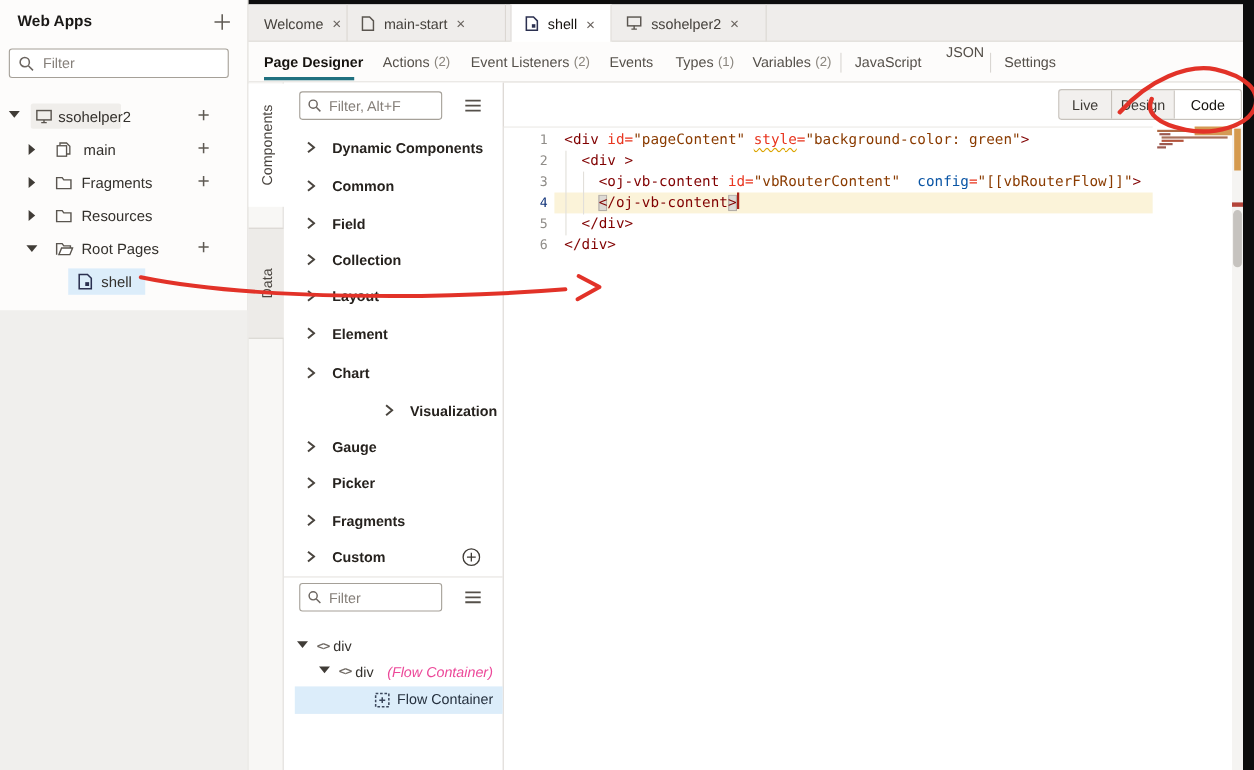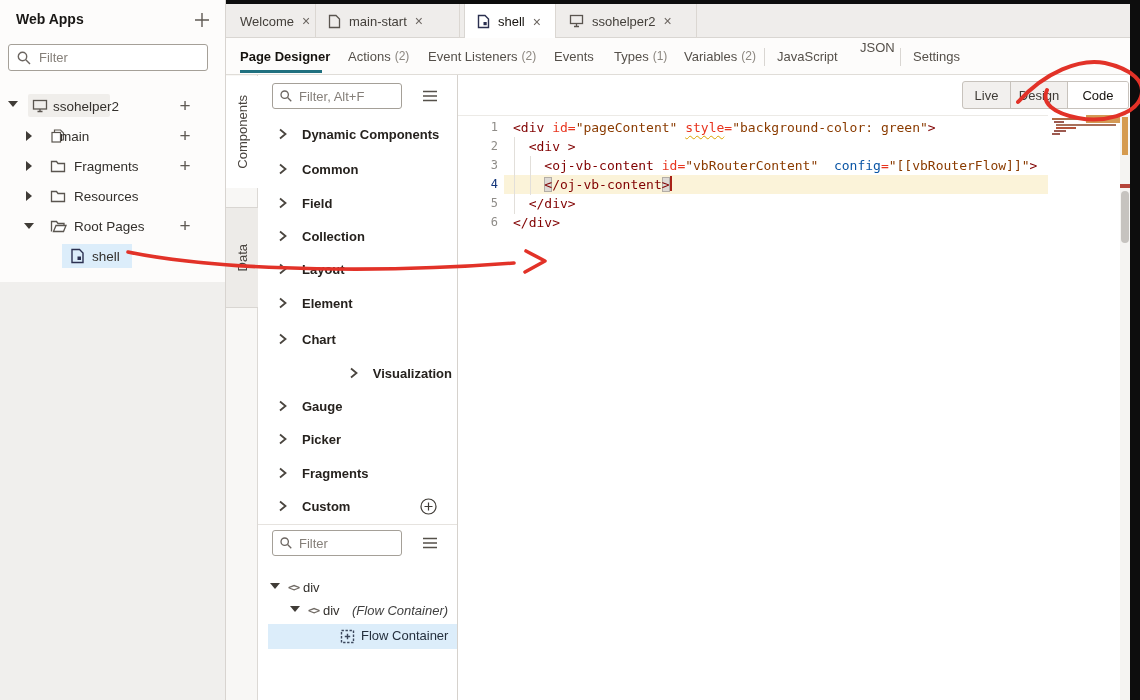--- a/index.html
+++ b/index.html
@@ -31,21 +31,21 @@
   
   .comp-panel { left:258px; top:75px; width:200px; height:625px; background:#ffffff; border-right:1px solid #d6d2cd; }
   .comp-filter { left:272px; top:83px; width:130px; height:26px; }
   .struct-filter { left:272px; top:530px; width:130px; height:26px; }
   .cat-row { left:272px; width:180px; height:24px; display:flex; align-items:center; cursor:pointer; }
   .cat-chevron { margin-left:6px; }
   .cat-label { margin-left:15px; font-size:13px; font-weight:bold; color:#26221e; }
   .panel-divider { left:258px; top:524px; width:199px; height:1px; background:#e6e3df; }
   .code-glyph { font-family:"DejaVu Sans Mono",monospace; font-size:11px; font-weight:bold; color:#6f6963; letter-spacing:-1px; }
   .struct-label { font-size:13px; color:#33302c; }
-  .struct-annot { font-size:13px; font-style:italic; color:#404040; }
+  .struct-annot { font-size:13px; font-style:italic; color:#ec4899; }
 
   
   .black-top { left:226px; top:0; width:914px; height:4px; background:#0d0d0d; }
   .black-right { left:1130px; top:0; width:10px; height:700px; background:#0d0d0d; }
   .top-tabbar { left:226px; top:4px; width:904px; height:34px; background:#efedeb; border-bottom:1px solid #d9d6d2; }
   .top-tab { position:absolute; top:0; height:34px; display:flex; align-items:center; cursor:pointer; border-right:1px solid #dbd7d2; }
   .top-tab-label { font-size:13px; color:#44403b; margin:0 6px 0 8px; }
   .top-tab .close { font-size:14px; color:#6b6560; padding:0 8px 0 2px; cursor:pointer; }
   .top-tab.active { background:#ffffff; height:35px; border-left:1px solid #d9d6d2; }
   .top-tab.active .top-tab-label { color:#16130f; }
@@ -114,21 +114,21 @@
       <path d="M5.5 13.5 h5 M8 11 v2.5" stroke="#5a554f" stroke-width="1.3"></path>
     </svg>
   <div class="abs tree-label" style="left:53px;top:99px;">ssohelper2</div>
   <div class="abs plus-btn" style="left:176px;top:97px;">+</div>
 
   <div class="abs caret-right" style="left:26px;top:131px;"></div>
   <svg class="abs icon" style="left:50px;top:128px;" width="16" height="16" viewBox="0 0 16 16">
       <path d="M4.5 4.5 v-2.5 h6 l3 3 v7 h-3" fill="none" stroke="#5a554f" stroke-width="1.2"></path>
       <rect x="2" y="4.5" width="8.5" height="9.5" fill="#fff" stroke="#5a554f" stroke-width="1.2"></rect>
     </svg>
-  <div class="abs tree-label" style="left:60px;top:129px;">main</div>
+  <div class="abs tree-label" style="left:76px;top:129px;">main</div>
   <div class="abs plus-btn" style="left:176px;top:127px;">+</div>
 
   <div class="abs caret-right" style="left:26px;top:161px;"></div>
   <svg class="abs icon" style="left:50px;top:159px;" width="16" height="15" viewBox="0 0 16 15">
       <path d="M1.5 12.5 v-10 h5 l1.5 2 h6.5 v8 z" fill="none" stroke="#5a554f" stroke-width="1.3"></path>
     </svg>
   <div class="abs tree-label" style="left:74px;top:159px;">Fragments</div>
   <div class="abs plus-btn" style="left:176px;top:157px;">+</div>
 
   <div class="abs caret-right" style="left:26px;top:191px;"></div>

